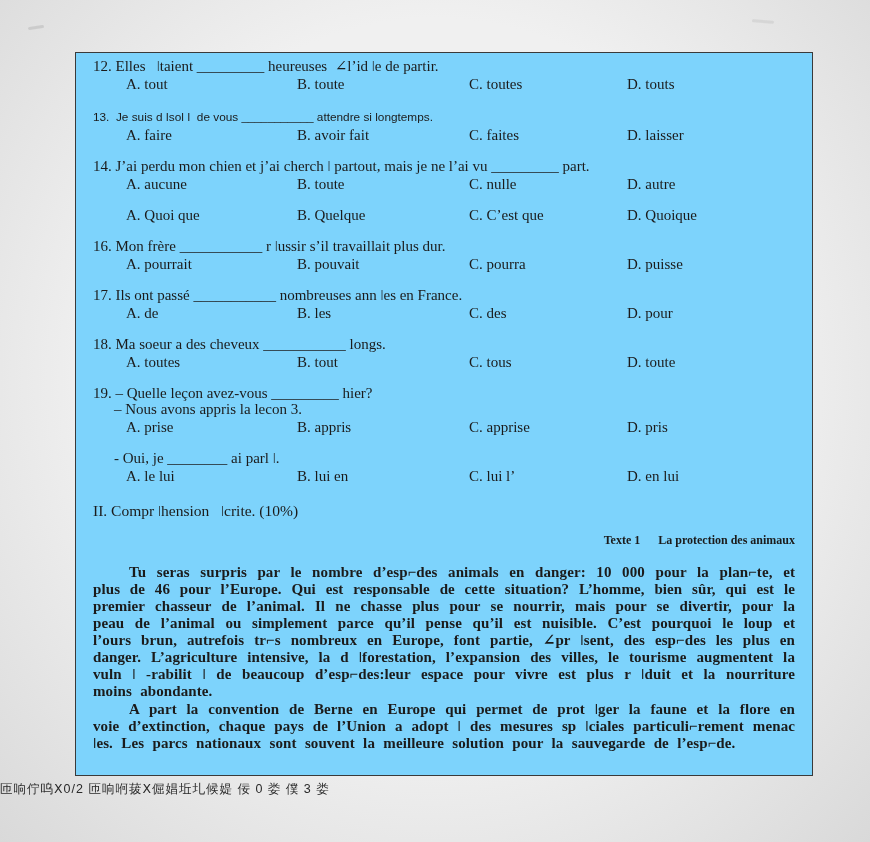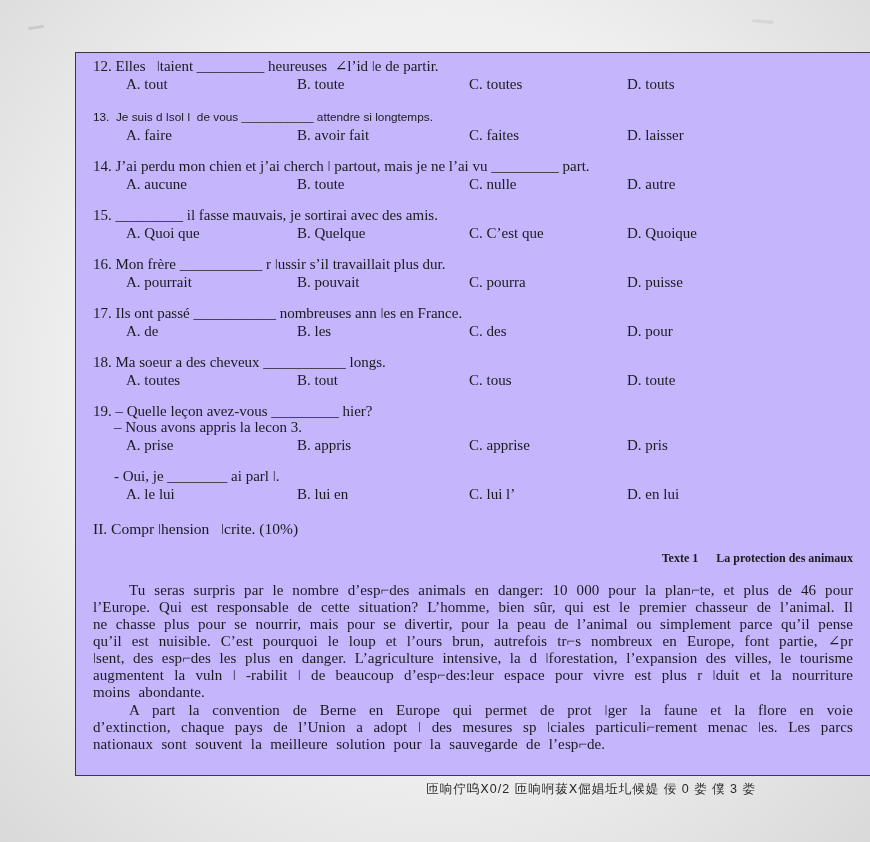--- a/index.html
+++ b/index.html
@@ -7,40 +7,40 @@
     width:870px;height:842px;position:relative;overflow:hidden;
     background:radial-gradient(ellipse at 50% 45%, #f0f0f0 55%, #d9d9d9 100%);
     font-family:"Liberation Serif","DejaVu Serif",serif;
     color:#1b1b1b;
   }
   .scan-artifact{position:absolute;background:#b9b9b9;opacity:.55;border-radius:2px;}
   #artifact-tl{left:28px;top:26px;width:16px;height:3px;transform:rotate(-8deg);}
   #artifact-tr{left:752px;top:20px;width:22px;height:3px;transform:rotate(4deg);opacity:.35;}
 
   .doc-box{
-    position:absolute;left:75px;top:52px;width:796px;height:724px;
-    border:1.5px solid #3a3a3a;background:#c4b5fd;
+    position:absolute;left:75px;top:52px;width:738px;height:724px;
+    border:1.5px solid #3a3a3a;background:#7dd3fc;
     box-sizing:border-box;padding:5px 17px 0 17px;overflow:hidden;
   }
   .q{margin:0 0 15px 0;}
   .stem{font-size:15px;line-height:16px;white-space:pre-wrap;}
   .stem2{font-size:15px;line-height:16px;white-space:pre-wrap;margin-left:21px;}
   .q13-stem{font-family:"Liberation Sans","DejaVu Sans",sans-serif;font-size:11.8px;line-height:16px;white-space:pre-wrap;padding-top:2px;}
   .opts{display:grid;grid-template-columns:171px 172px 158px auto;margin-left:33px;font-size:15px;line-height:16px;margin-top:2px;}
   .opt{white-space:pre;}
   .sec-heading{font-size:15.5px;font-weight:normal;margin:18px 0 0 0;line-height:17px;white-space:pre-wrap;}
   .texte-title{font-size:12px;font-weight:bold;text-align:right;margin:13px 0 0 0;line-height:17px;white-space:pre-wrap;}
   .para{
     font-size:15px;line-height:17px;text-align:justify;margin:0;
-    text-indent:36px;word-spacing:4.5px;letter-spacing:.1px;
+    text-indent:36px;word-spacing:4.5px;letter-spacing:.1px;font-weight:bold;
   }
   #para1{margin-top:15px;}
   #para2{margin-top:1px;}
   .footer{
-    position:absolute;left:0;top:781px;width:756px;text-align:right;
+    position:absolute;left:0;top:781px;width:756px;text-align:left;
     font-size:12.5px;letter-spacing:1px;color:#2a2a2a;
     font-family:"Liberation Sans","DejaVu Sans",sans-serif;
   }
 </style>
 </head>
 <body>
 
 <div id="artifact-tl" class="scan-artifact"></div>
 <div id="artifact-tr" class="scan-artifact"></div>
 
@@ -70,21 +70,20 @@
     <div class="stem">14. J’ai perdu mon chien et j’ai cherch ǀ partout, mais je ne l’ai vu _________ part.</div>
     <div class="opts">
       <span class="opt">A. aucune</span>
       <span class="opt">B. toute</span>
       <span class="opt">C. nulle</span>
       <span class="opt">D. autre</span>
     </div>
   </div>
 
   <div class="q">
-    <div class="stem">15. _________ il fasse mauvais, je sortirai avec des amis.</div>
     <div class="opts">
       <span class="opt">A. Quoi que</span>
       <span class="opt">B. Quelque</span>
       <span class="opt">C. C’est que</span>
       <span class="opt">D. Quoique</span>
     </div>
   </div>
 
   <div class="q">
     <div class="stem">16. Mon frère ___________ r ǀussir s’il travaillait plus dur.</div>

